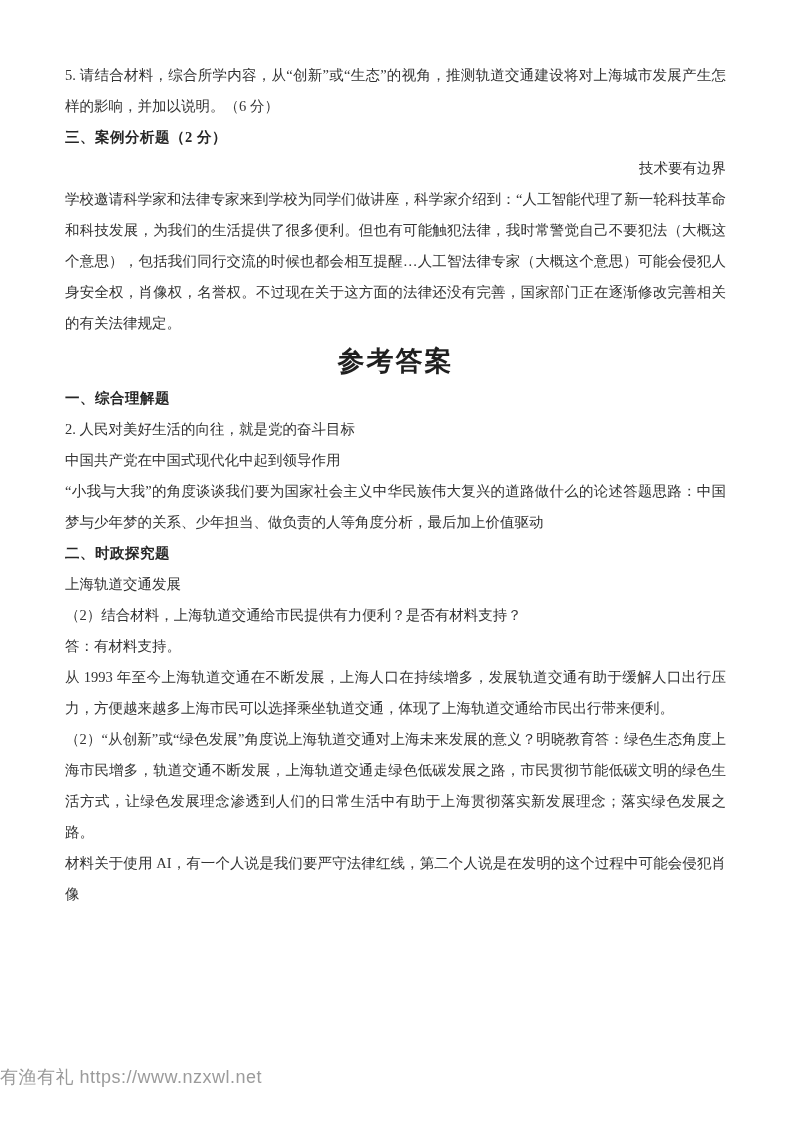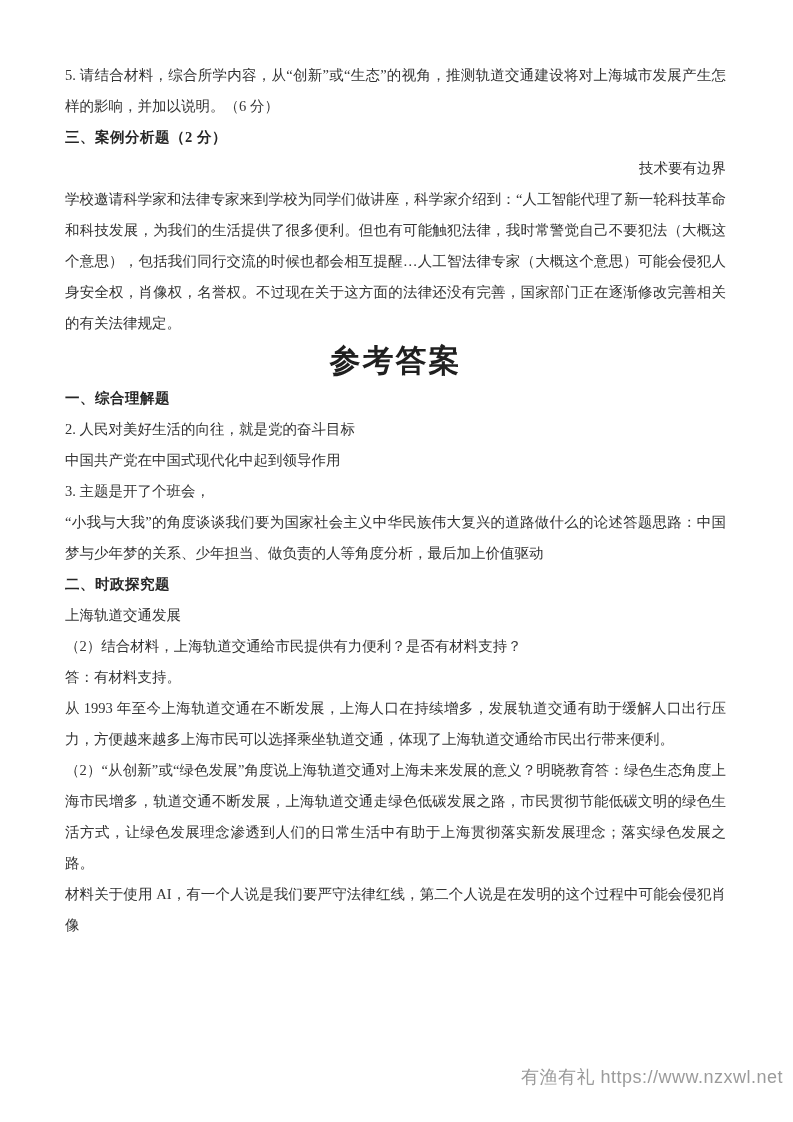--- a/index.html
+++ b/index.html
@@ -17,33 +17,33 @@
   .blk {
     margin: 0;
     font-size: 14.5px;
     line-height: 31px;
     text-align: justify;
     color: #333333;
   }
   .blk.heading { font-weight: bold; color: #262626; letter-spacing: 0.5px; }
   .blk.center-title { text-align: right; font-weight: normal; }
   .blk.main-title {
-    font-size: 31px;
+    font-size: 27px;
     font-weight: bold;
     text-align: center;
     line-height: 44px;
     color: #1f1f1f;
     letter-spacing: 2px;
   }
   .footer {
     position: absolute;
     top: 1064px;
     left: 0;
     width: 783px;
-    text-align: right;
+    text-align: left;
     font-family: "Liberation Sans", "DejaVu Sans", sans-serif;
     font-size: 18px;
     line-height: 26px;
     color: #9b9b9b;
     letter-spacing: 0.5px;
   }
 </style>
 </head>
 <body>
 
@@ -61,21 +61,20 @@
 
     <p class="blk main-title">参考答案</p>
 
     <p class="blk heading">一、综合理解题</p>
 
 
     <p class="blk">2. 人民对美好生活的向往，就是党的奋斗目标</p>
 
     <p class="blk">中国共产党在中国式现代化中起到领导作用</p>
 
-    <p class="blk">3. 主题是开了个班会，</p>
 
     <p class="blk">“小我与大我”的角度谈谈我们要为国家社会主义中华民族伟大复兴的道路做什么的论述答题思路：中国梦与少年梦的关系、少年担当、做负责的人等角度分析，最后加上价值驱动</p>
 
     <p class="blk heading">二、时政探究题</p>
 
     <p class="blk">上海轨道交通发展</p>
 
     <p class="blk">（2）结合材料，上海轨道交通给市民提供有力便利？是否有材料支持？</p>
 
     <p class="blk">答：有材料支持。</p>

